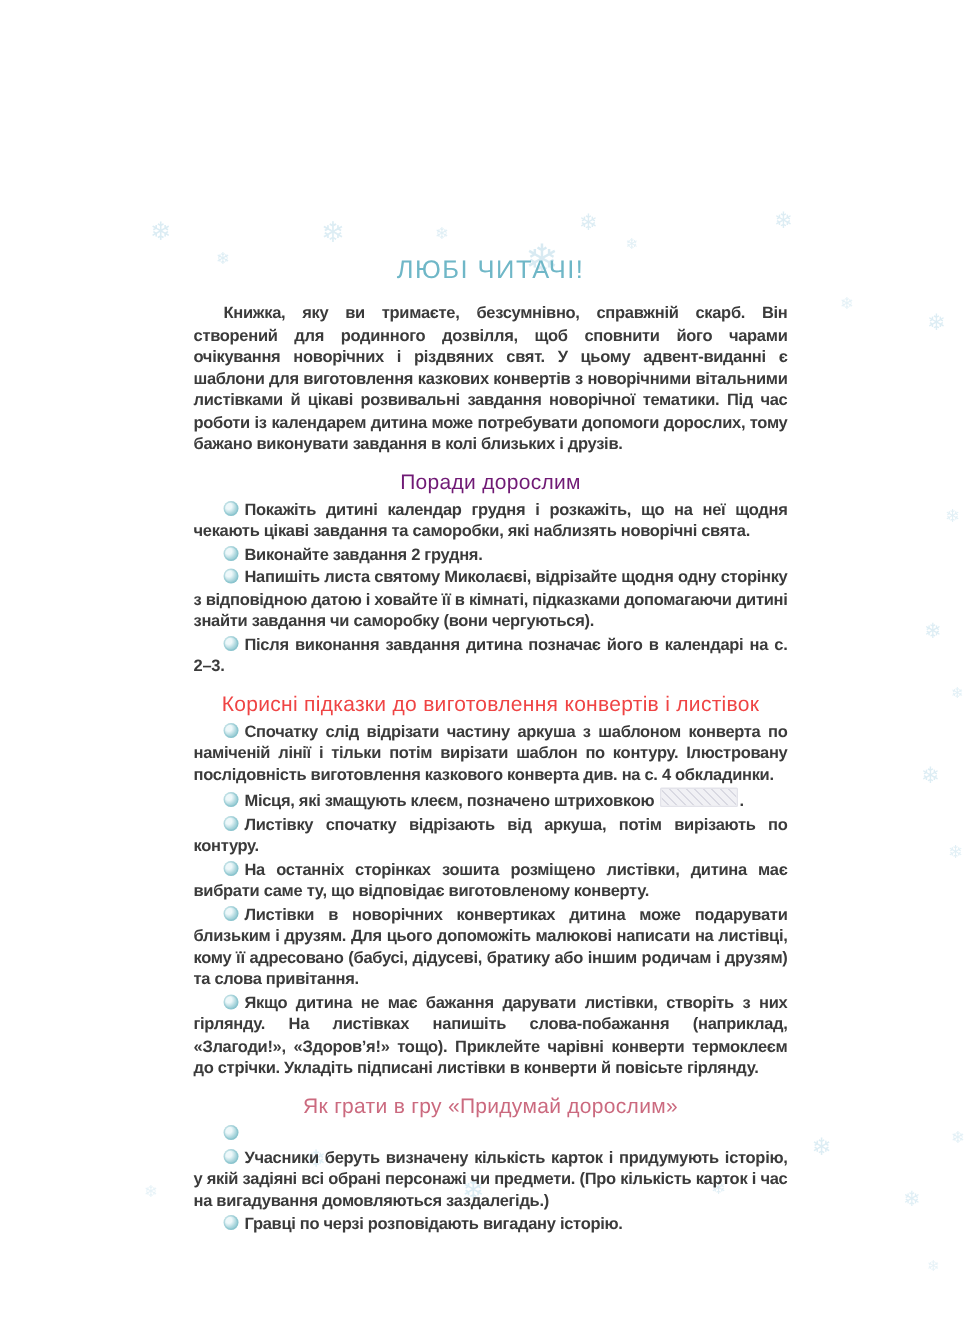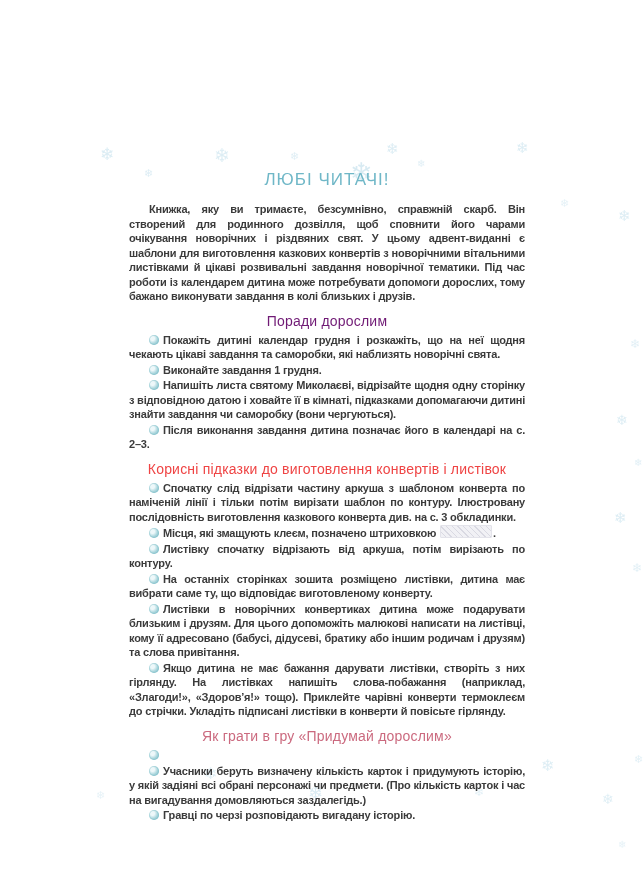--- a/index.html
+++ b/index.html
@@ -95,25 +95,25 @@
       <span class="snow" style="left: 602px; top: 792px; font-size: 14px; opacity: 0.65; color: rgb(207, 230, 240);">❄</span>
       <span class="snow" style="left: 634px; top: 754px; font-size: 11px; opacity: 0.6; color: rgb(207, 230, 240);">❄</span>
       <span class="snow" style="left: 618px; top: 840px; font-size: 10px; opacity: 0.5; color: rgb(207, 230, 240);">❄</span>
     </div>
   <div class="content">
     <h1 class="title" style="color: rgb(111, 183, 199);">ЛЮБІ ЧИТАЧІ!</h1>
     <p class="body-par" style="color: rgb(59, 59, 59);">Книжка, яку ви тримаєте, безсумнівно, справжній скарб. Він створений для родинного дозвілля, щоб сповнити його чарами очікування новорічних і різдвяних свят. У цьому адвент-виданні є шаблони для виготовлення казкових конвертів з новорічними вітальними листівками й цікаві розвивальні завдання новорічної тематики. Під час роботи із календарем дитина може потребувати допомоги дорослих, тому бажано виконувати завдання в колі близьких і друзів.</p>
     <div id="sections">
         <h2 class="section-heading" style="color: #701a75;">Поради дорослим</h2>
         <p class="body-par" style="color: rgb(59, 59, 59);"><span class="bead"></span><span>Покажіть дитині календар грудня і розкажіть, що на неї щодня чекають цікаві завдання та саморобки, які наблизять новорічні свята.</span></p>
-        <p class="body-par" style="color: rgb(59, 59, 59);"><span class="bead"></span><span>Виконайте завдання 1 грудня.</span></p>
+        <p class="body-par" style="color: rgb(59, 59, 59);"><span class="bead"></span><span>Виконайте завдання 2 грудня.</span></p>
         <p class="body-par" style="color: rgb(59, 59, 59);"><span class="bead"></span><span>Напишіть листа святому Миколаєві, відрізайте щодня одну сторінку з відповідною датою і ховайте її в кімнаті, підказками допомагаючи дитині знайти завдання чи саморобку (вони чергуються).</span></p>
         <p class="body-par" style="color: rgb(59, 59, 59);"><span class="bead"></span><span>Після виконання завдання дитина позначає його в календарі на с. 2–3.</span></p>
         <h2 class="section-heading" style="color: #ef4444;">Корисні підказки до виготовлення конвертів і листівок</h2>
-        <p class="body-par" style="color: rgb(59, 59, 59);"><span class="bead"></span><span>Спочатку слід відрізати частину аркуша з шаблоном конверта по наміченій лінії і тільки потім вирізати шаблон по контуру. Ілюстровану послідовність виготовлення казкового конверта див. на с. 3 обкладинки.</span></p>
+        <p class="body-par" style="color: rgb(59, 59, 59);"><span class="bead"></span><span>Спочатку слід відрізати частину аркуша з шаблоном конверта по наміченій лінії і тільки потім вирізати шаблон по контуру. Ілюстровану послідовність виготовлення казкового конверта див. на с. 4 обкладинки.</span></p>
         <p class="body-par" style="color: rgb(59, 59, 59);"><span class="bead"></span><span>Місця, які змащують клеєм, позначено штриховкою</span> <span class="hatch"></span>.</p>
         <p class="body-par" style="color: rgb(59, 59, 59);"><span class="bead"></span><span>Листівку спочатку відрізають від аркуша, потім вирізають по контуру.</span></p>
         <p class="body-par" style="color: rgb(59, 59, 59);"><span class="bead"></span><span>На останніх сторінках зошита розміщено листівки, дитина має вибрати саме ту, що відповідає виготовленому конверту.</span></p>
         <p class="body-par" style="color: rgb(59, 59, 59);"><span class="bead"></span><span>Листівки в новорічних конвертиках дитина може подарувати близьким і друзям. Для цього допоможіть малюкові написати на листівці, кому її адресовано (бабусі, дідусеві, братику або іншим родичам і друзям) та слова привітання.</span></p>
         <p class="body-par" style="color: rgb(59, 59, 59);"><span class="bead"></span><span>Якщо дитина не має бажання дарувати листівки, створіть з них гірлянду. На листівках напишіть слова-побажання (наприклад, «Злагоди!», «Здоров’я!» тощо). Приклейте чарівні конверти термоклеєм до стрічки. Укладіть підписані листівки в конверти й повісьте гірлянду.</span></p>
         <h2 class="section-heading" style="color: rgb(203, 106, 127);">Як грати в гру «Придумай дорослим»</h2>
         <p class="body-par" style="color: rgb(59, 59, 59);"><span class="bead"></span></p>
         <p class="body-par" style="color: rgb(59, 59, 59);"><span class="bead"></span><span>Учасники беруть визначену кількість карток і придумують історію, у якій задіяні всі обрані персонажі чи предмети. (Про кількість карток і час на вигадування домовляються заздалегідь.)</span></p>
         <p class="body-par" style="color: rgb(59, 59, 59);"><span class="bead"></span><span>Гравці по черзі розповідають вигадану історію.</span></p>
       </div>

